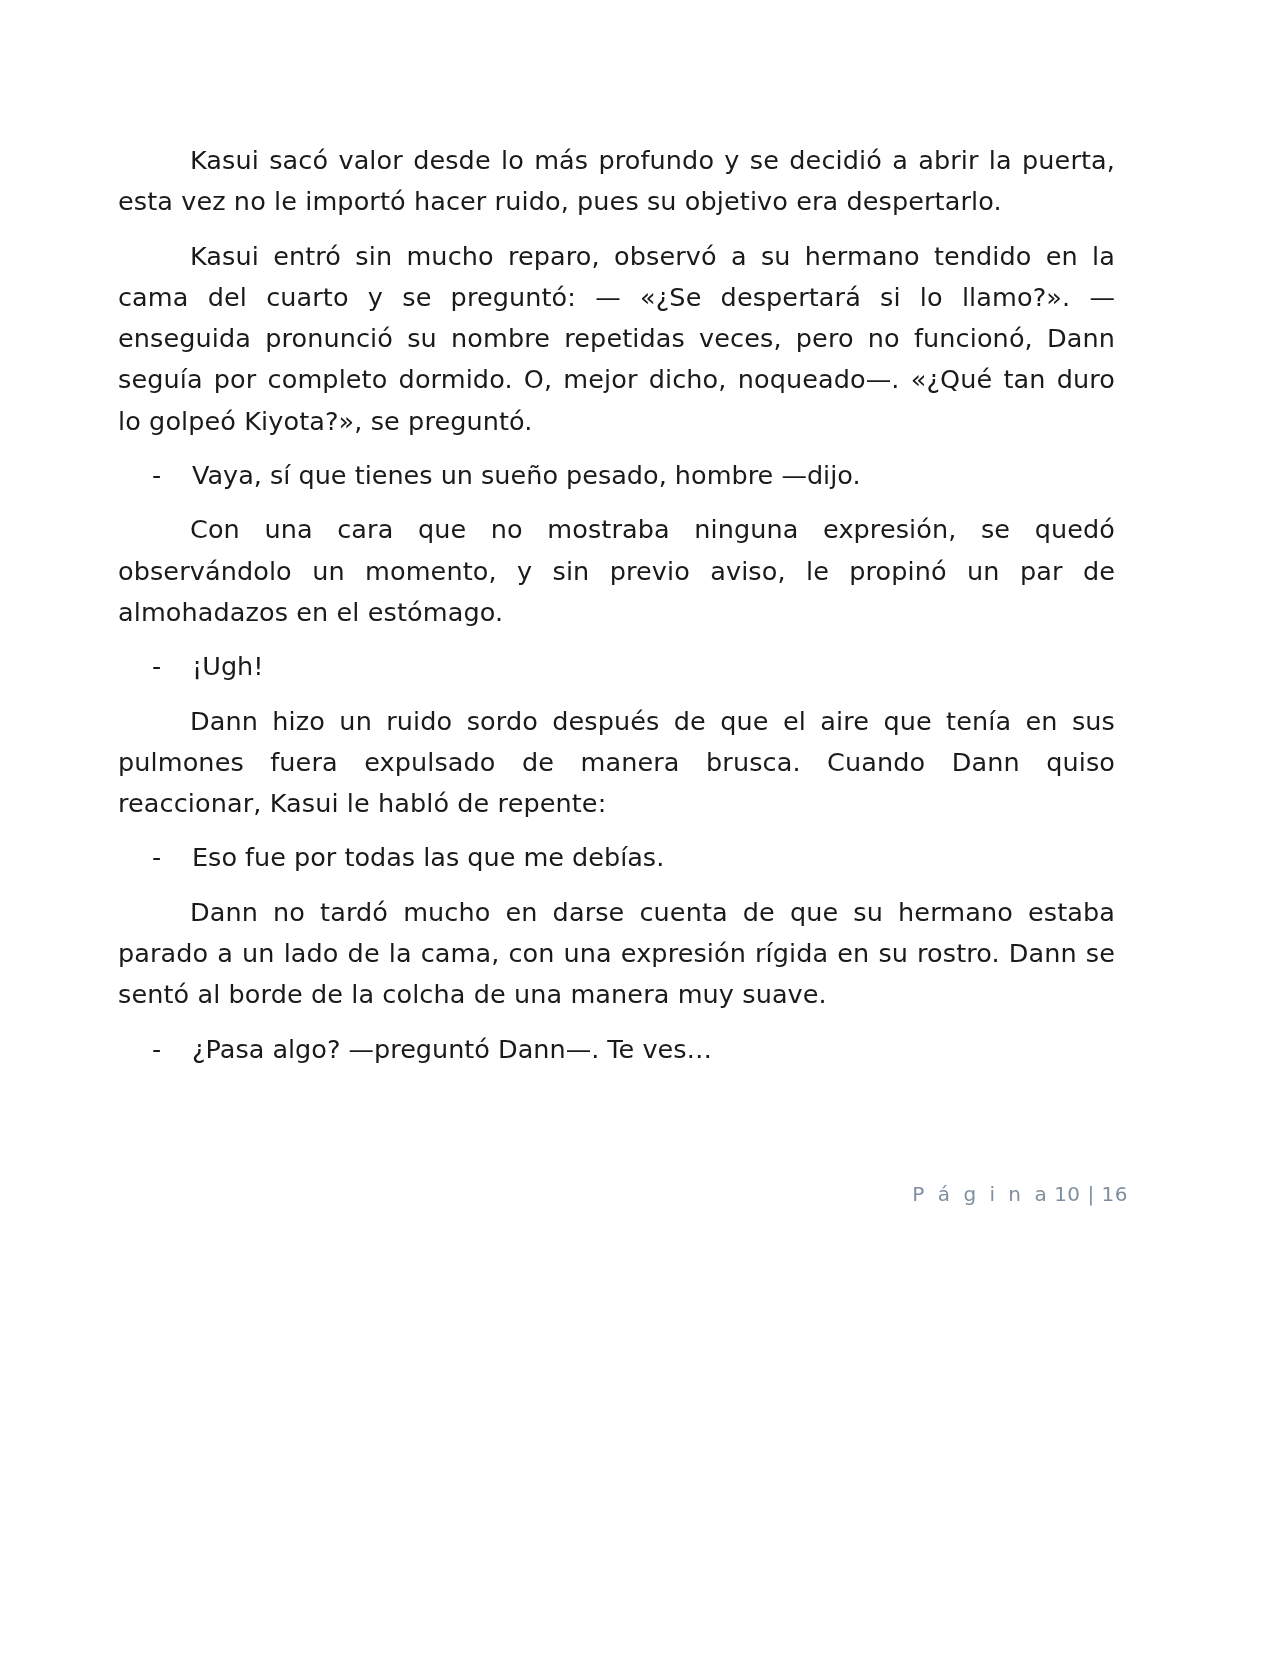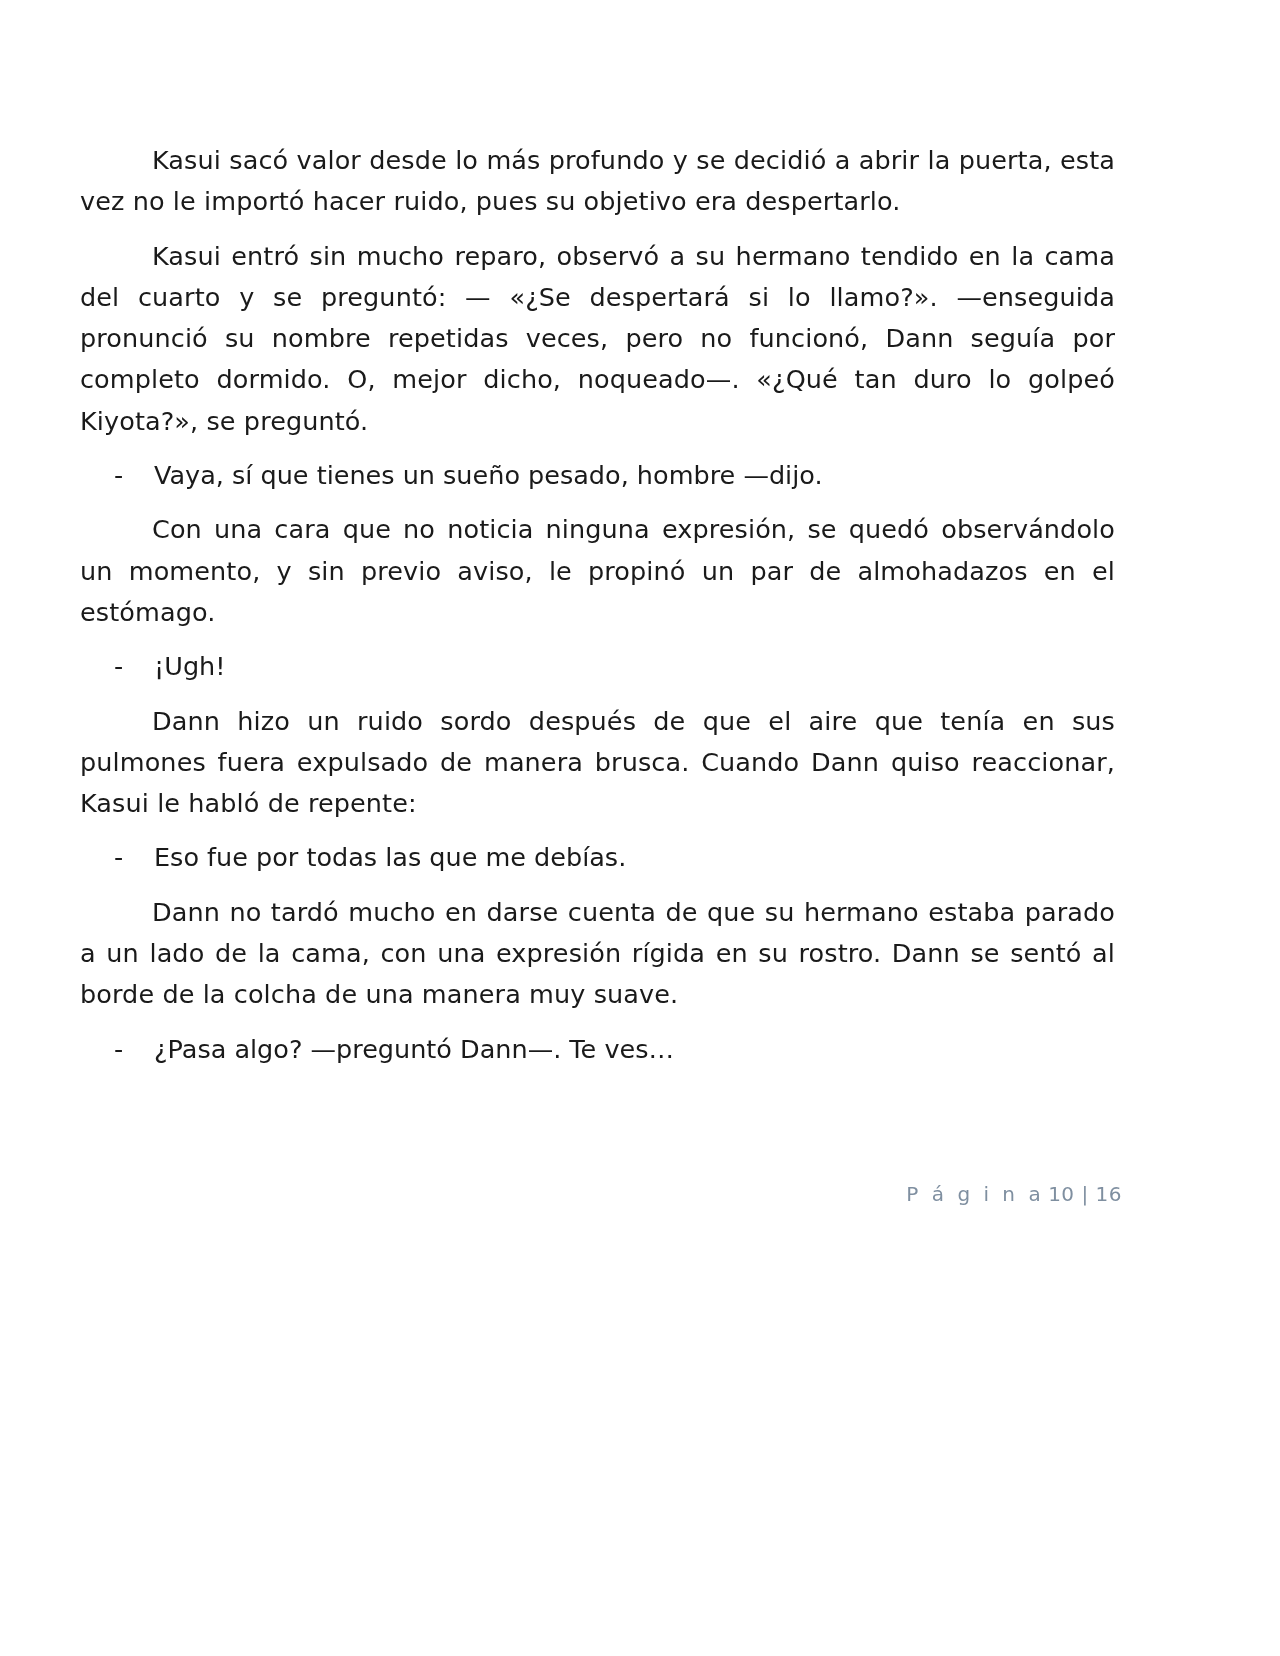--- a/index.html
+++ b/index.html
@@ -12,21 +12,21 @@
     height: 1656px;
     font-family: "DejaVu Sans", sans-serif;
     color: #1a1a1a;
   }
   .page {
     position: relative;
     width: 1280px;
     height: 1408px;
     background: #ffffff;
     box-sizing: border-box;
-    padding: 140px 165px 0 80px;
+    padding: 140px 165px 0 118px;
   }
   .body-text {
     font-size: 25.5px;
     line-height: 1.62;
     text-align: justify;
     text-justify: inter-word;
     margin: 0 0 13px 0;
     text-indent: 72px;
     font-weight: 400;
     letter-spacing: 0.1px;
@@ -47,21 +47,21 @@
     flex: 0 0 40px;
   }
   .dialogue .dtext {
     flex: 1 1 auto;
   }
   .ital {
   }
   .footer {
     position: absolute;
     left: 170px;
-    right: 158px;
+    right: 152px;
     bottom: 202px;
     text-align: right;
     font-size: 20px;
     color: #7f8fa0;
     font-family: "DejaVu Sans", sans-serif;
   }
   .footer .pg-word {
     letter-spacing: 3.5px;
   }
   .footer .pg-nums {
@@ -77,21 +77,21 @@
   <p class="body-text">Kasui sacó valor desde lo más profundo y se decidió a abrir la puerta, esta vez no le importó hacer ruido, pues su objetivo era despertarlo.</p>
 
   <p class="body-text">Kasui entró sin mucho reparo, observó a su hermano tendido en la cama del cuarto y se preguntó: — «¿Se despertará si lo llamo?». —enseguida pronunció su nombre repetidas veces, pero no funcionó, Dann seguía por completo dormido. O, mejor dicho, noqueado—. «¿Qué tan duro lo golpeó Kiyota?», se preguntó.</p>
 
 
   <p class="dialogue">
     <span class="dash">-</span>
     <span class="dtext">Vaya, sí que tienes un sueño pesado, hombre —dijo.</span>
   </p>
 
-  <p class="body-text">Con una cara que no noticia ninguna expresión, se quedó observándolo un momento, y sin previo aviso, le propinó un par de almohadazos en el estómago.</p>
+  <p class="body-text">Con una cara que no mostraba ninguna expresión, se quedó observándolo un momento, y sin previo aviso, le propinó un par de almohadazos en el estómago.</p>
 
   <p class="dialogue">
     <span class="dash">-</span>
     <span class="dtext"><span>¡</span><span class="ital">Ugh</span><span>!</span></span>
   </p>
 
   <p class="body-text">Dann hizo un ruido sordo después de que el aire que tenía en sus pulmones fuera expulsado de manera brusca. Cuando Dann quiso reaccionar, Kasui le habló de repente:</p>
 
   <p class="dialogue">
     <span class="dash">-</span>

